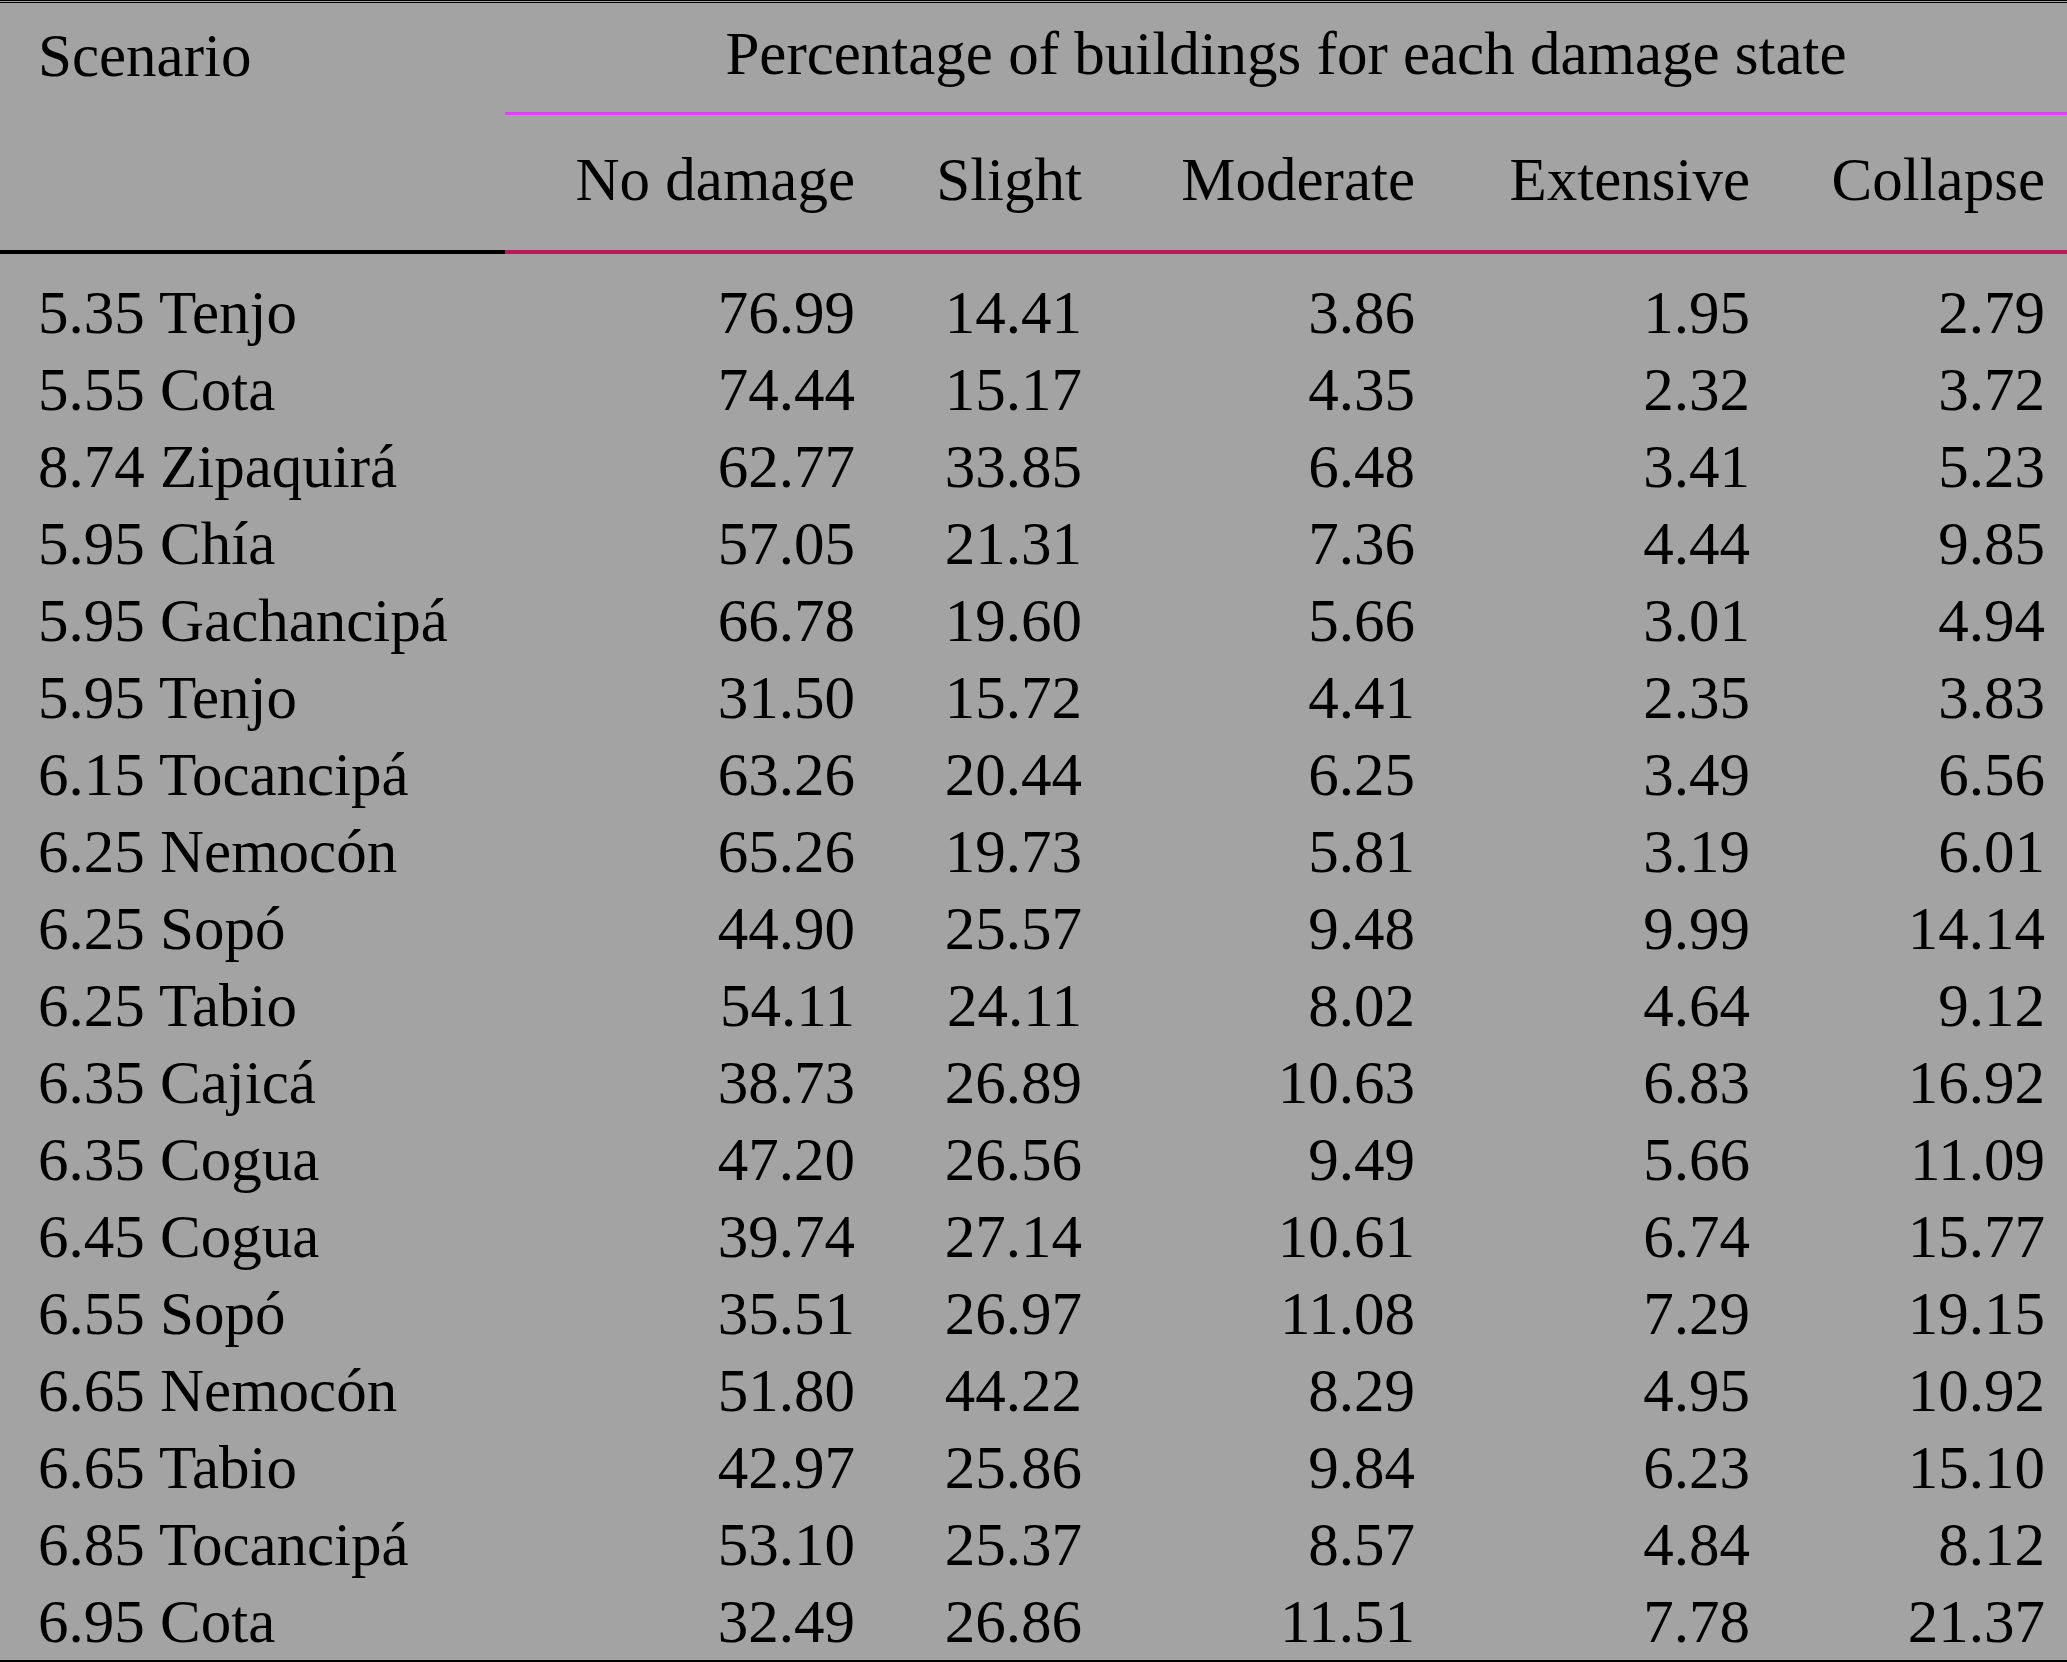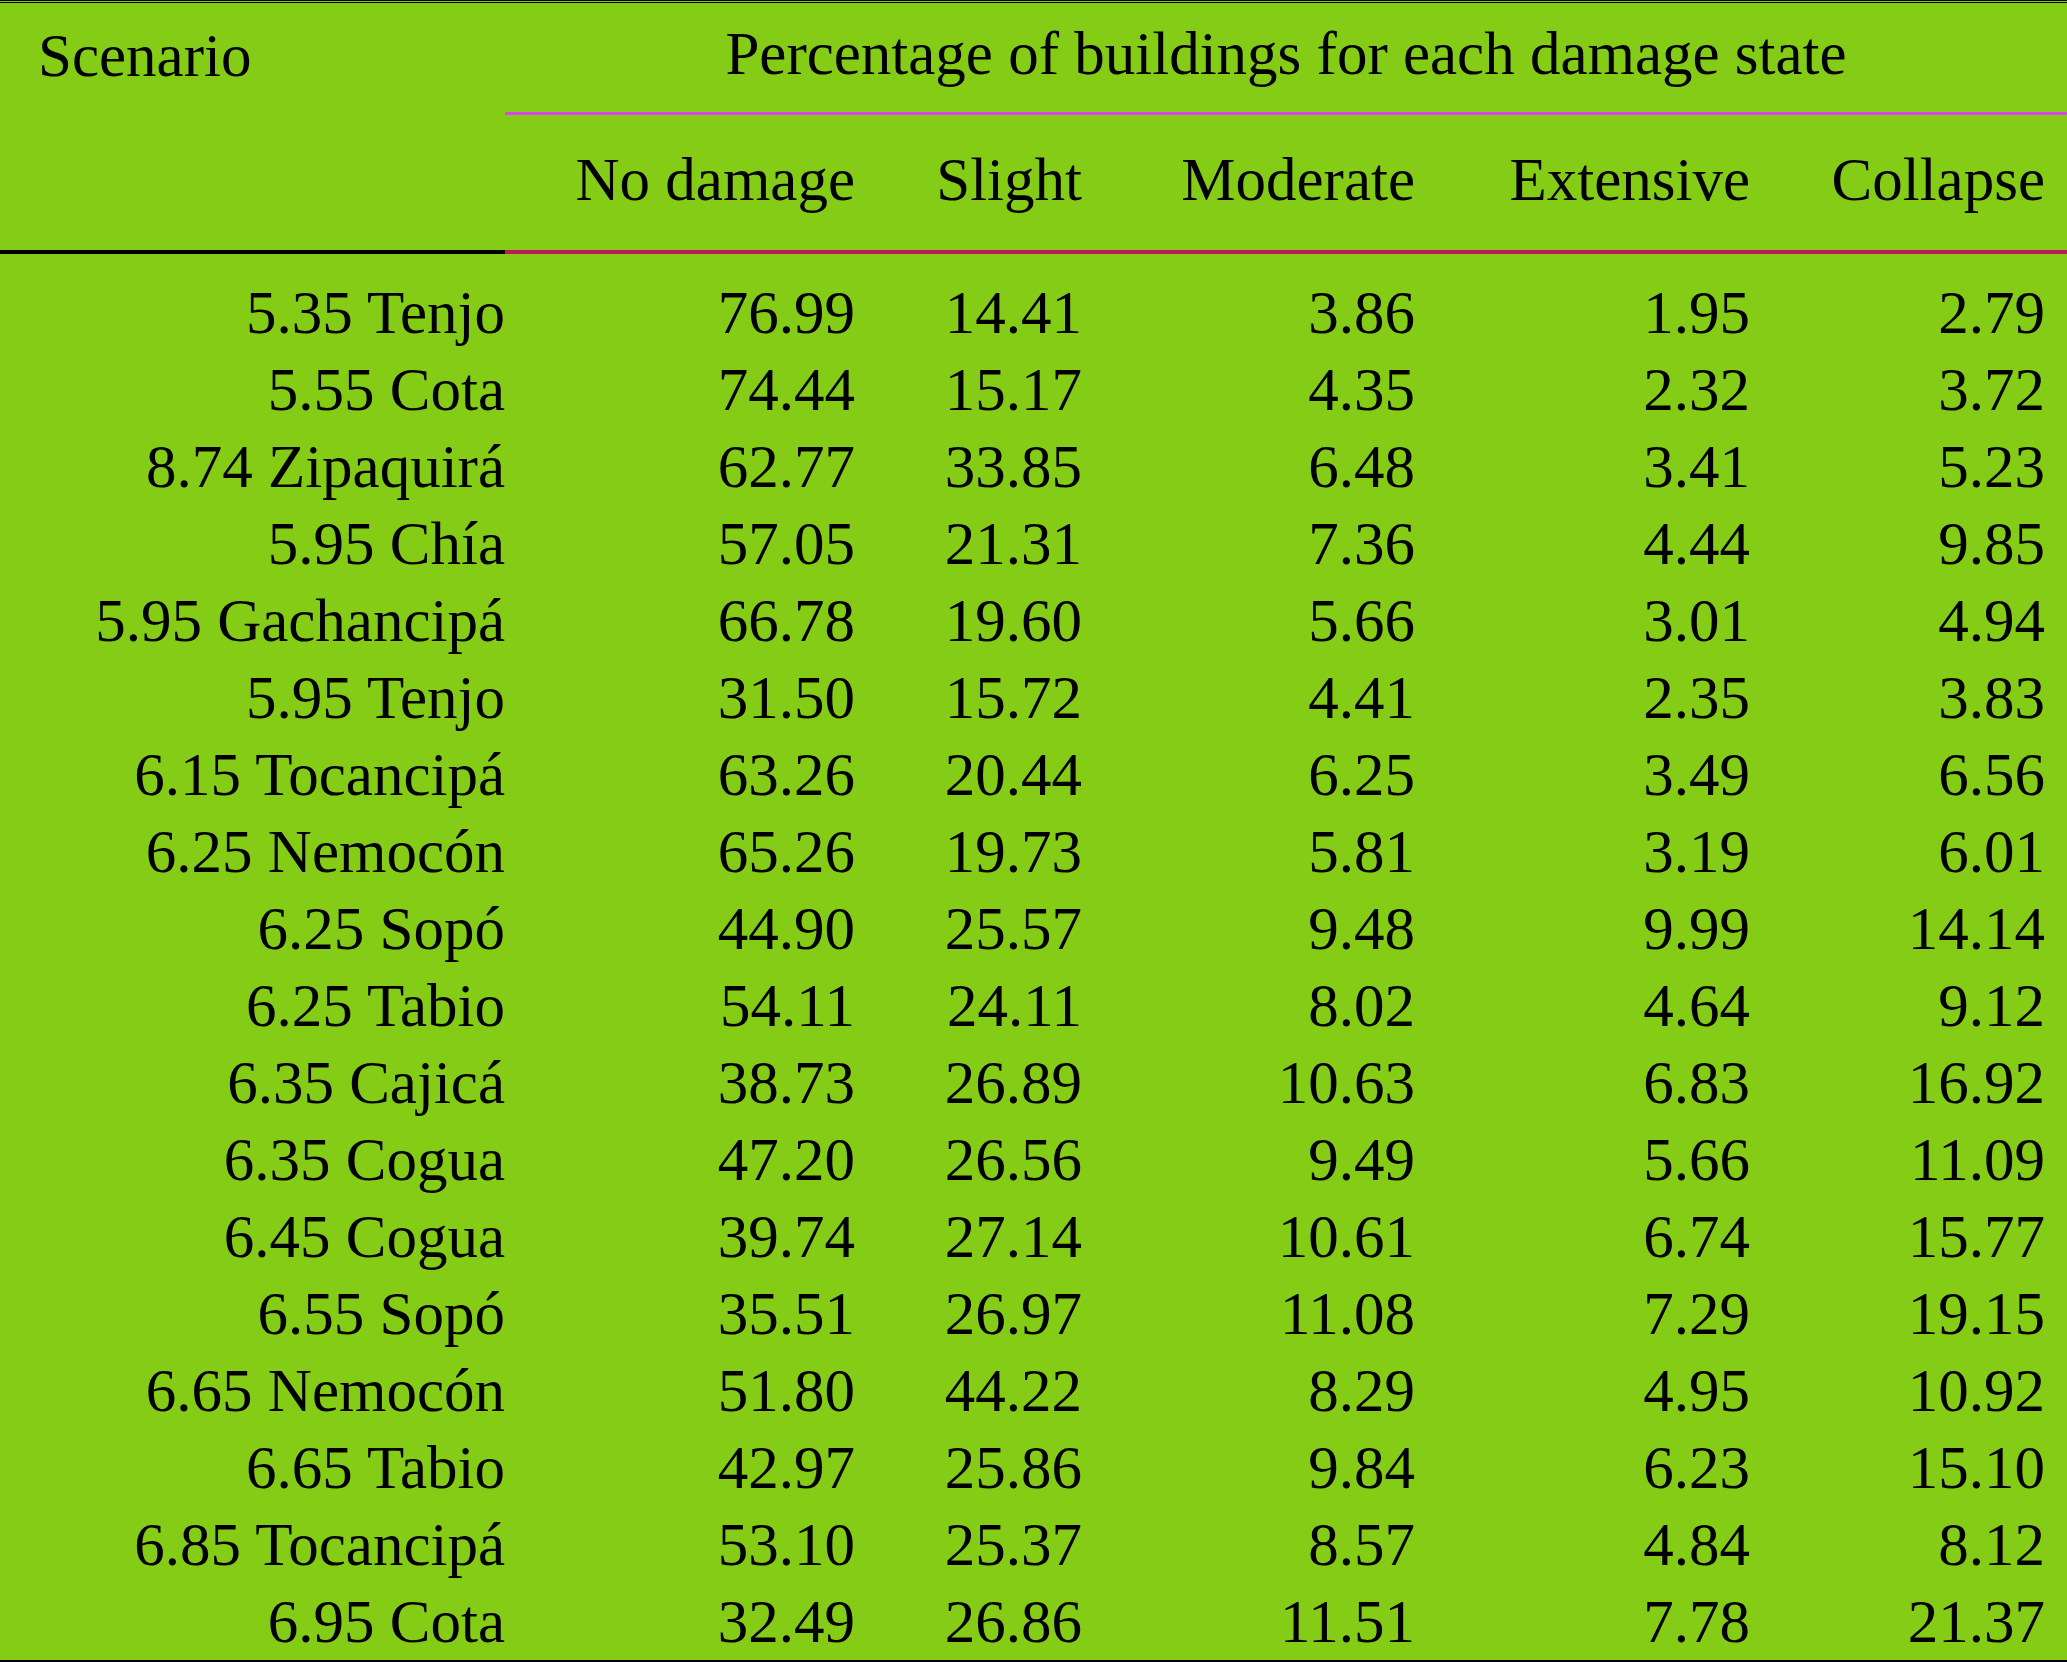--- a/index.html
+++ b/index.html
@@ -3,21 +3,21 @@
 <meta charset="utf-8">
 <style>
   html, body {
     margin: 0;
     padding: 0;
     background: #ffffff;
   }
   .page {
     width: 2067px;
     height: 1662px;
-    background: #84cc16;
+    background: #a3a3a3;
     color: #000000;
     font-family: "Liberation Serif", "DejaVu Serif", serif;
     display: flex;
     flex-direction: column;
     box-sizing: border-box;
     overflow: hidden;
   }
   .rule { width: 100%; background: #000000; }
   .rule.thick { height: 7px; }
   .rule.thin  { height: 3px; }
@@ -53,21 +53,21 @@
   thead tr.sub-row th {
     text-align: right;
     vertical-align: middle;
     padding-top: 34px;
     padding-bottom: 40px;
     border-bottom: 4px solid #be185d;
   }
   thead tr.sub-row th.last-col { padding-right: 22px; }
 
   tbody td { height: 77px; vertical-align: middle; }
-  tbody td.scenario-cell { text-align: right; padding-left: 38px; }
+  tbody td.scenario-cell { text-align: left; padding-left: 38px; }
   tbody td.num-cell { text-align: right; }
   tbody td.last-col { padding-right: 22px; text-align: right; }
   tbody tr:first-child td { padding-top: 20px; }
 </style>
 </head>
 <body>
 
 <div class="page">
   <div class="rule thick"></div>
   <div class="rule-gap"></div>

